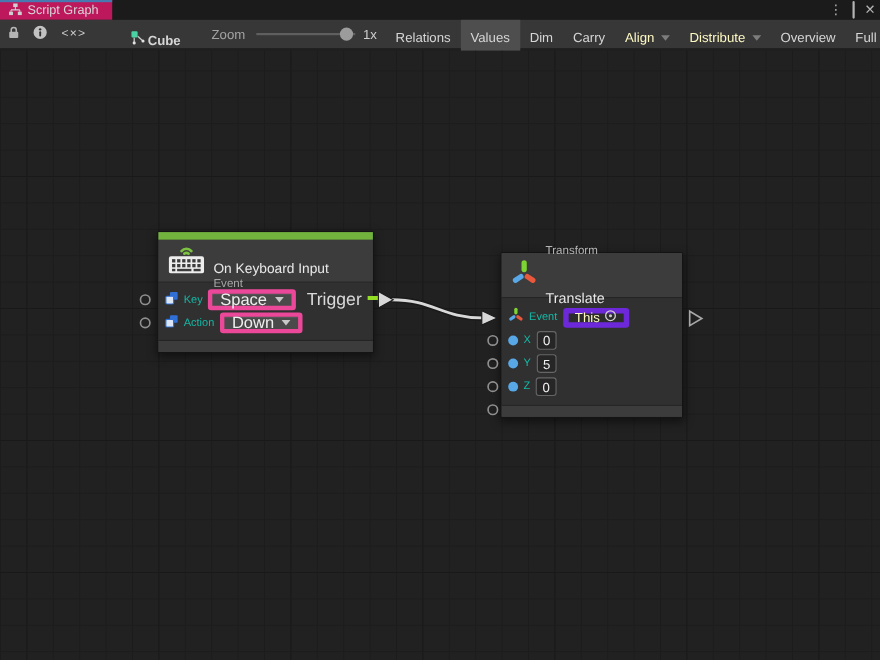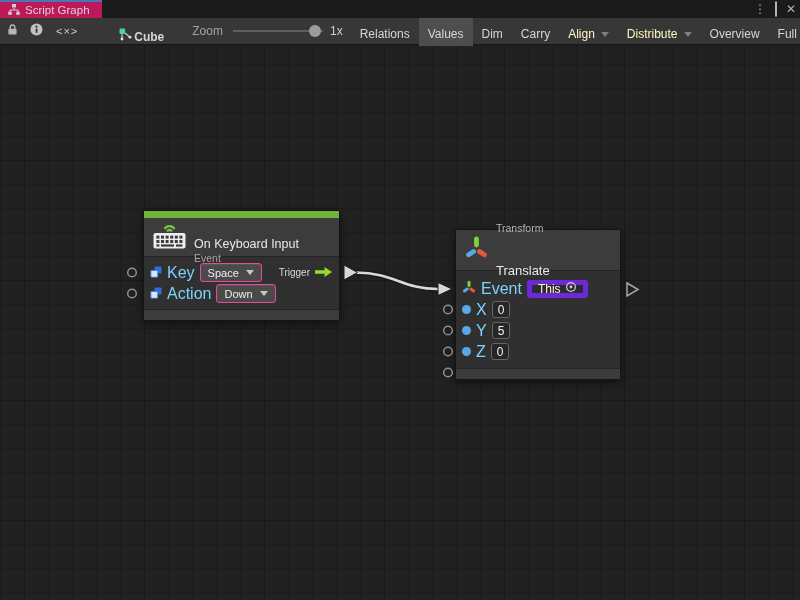--- a/index.html
+++ b/index.html
@@ -53,25 +53,25 @@
   .node { position:absolute; border:1px solid #141414; border-radius:2px;
     box-shadow:0 3px 9px rgba(0,0,0,.5); background:#303030; }
   .node-head { background:#3c3c3c; display:flex; align-items:center; gap:8px; padding:0 9px;
     border-bottom:1px solid #242424; }
   .node-title { font-size:12.5px; color:#e9e9e9; line-height:15px;margin-top:28px; }
   .node-sub { font-size:10.5px; color:#a8a8a8; line-height:13px; }
   .node-cat { font-size:10.5px; color:#b5b5b5; line-height:13px; }
   .node-body { background:#303030; padding:5px 6px; }
   .node-foot { height:11px; background:#3c3c3c; border-top:1px solid #242424; }
   .row { display:flex; align-items:center; height:21px; gap:5px; }
-  .row-label { font-size:16px; color:#7dd3fc; white-space:nowrap; }
-  .out-label { font-size:10px; color:#d9d9d9; white-space:nowrap; }
+  .row-label { font-size:10px; color:#14b8a6; white-space:nowrap; }
+  .out-label { font-size:16px; color:#d9d9d9; white-space:nowrap; }
   .dropdown { display:inline-flex; align-items:center; gap:7px; height:19px; padding:0 7px;
-    background:#4a4a4a; border:1px solid #ec4899; border-radius:3px;
-    box-shadow:inset 0 1px 0 rgba(255,255,255,.07); font-size:11px; color:#efefef; cursor:default; }
+    background:#4a4a4a; border:4px solid #ec4899; border-radius:3px;
+    box-shadow:inset 0 1px 0 rgba(255,255,255,.07); font-size:15px; color:#efefef; cursor:default; }
   .dd-caret { width:0; height:0; border-left:4px solid transparent; border-right:4px solid transparent;
     border-top:5px solid #c8c8c8; }
   .value-box { display:inline-flex; align-items:center; justify-content:center; min-width:17px;
     height:17px; padding:0 5px; background:#262626; border:1px solid #666; border-radius:3px;
     font-size:12px; color:#f0f0f0; }
   .chip { display:inline-flex; align-items:center; gap:4px; height:18px; padding:0 6px;
     background:#2c2c2c; border:5px solid #6d28d9; border-radius:3px; font-size:12px; color:#fef9c3; cursor:default; }
   .dot { width:9px; height:9px; border-radius:50%; background:#58a8e8; flex:0 0 auto; }
 
   .evt-node { left:143px; top:164px; width:197px; }

